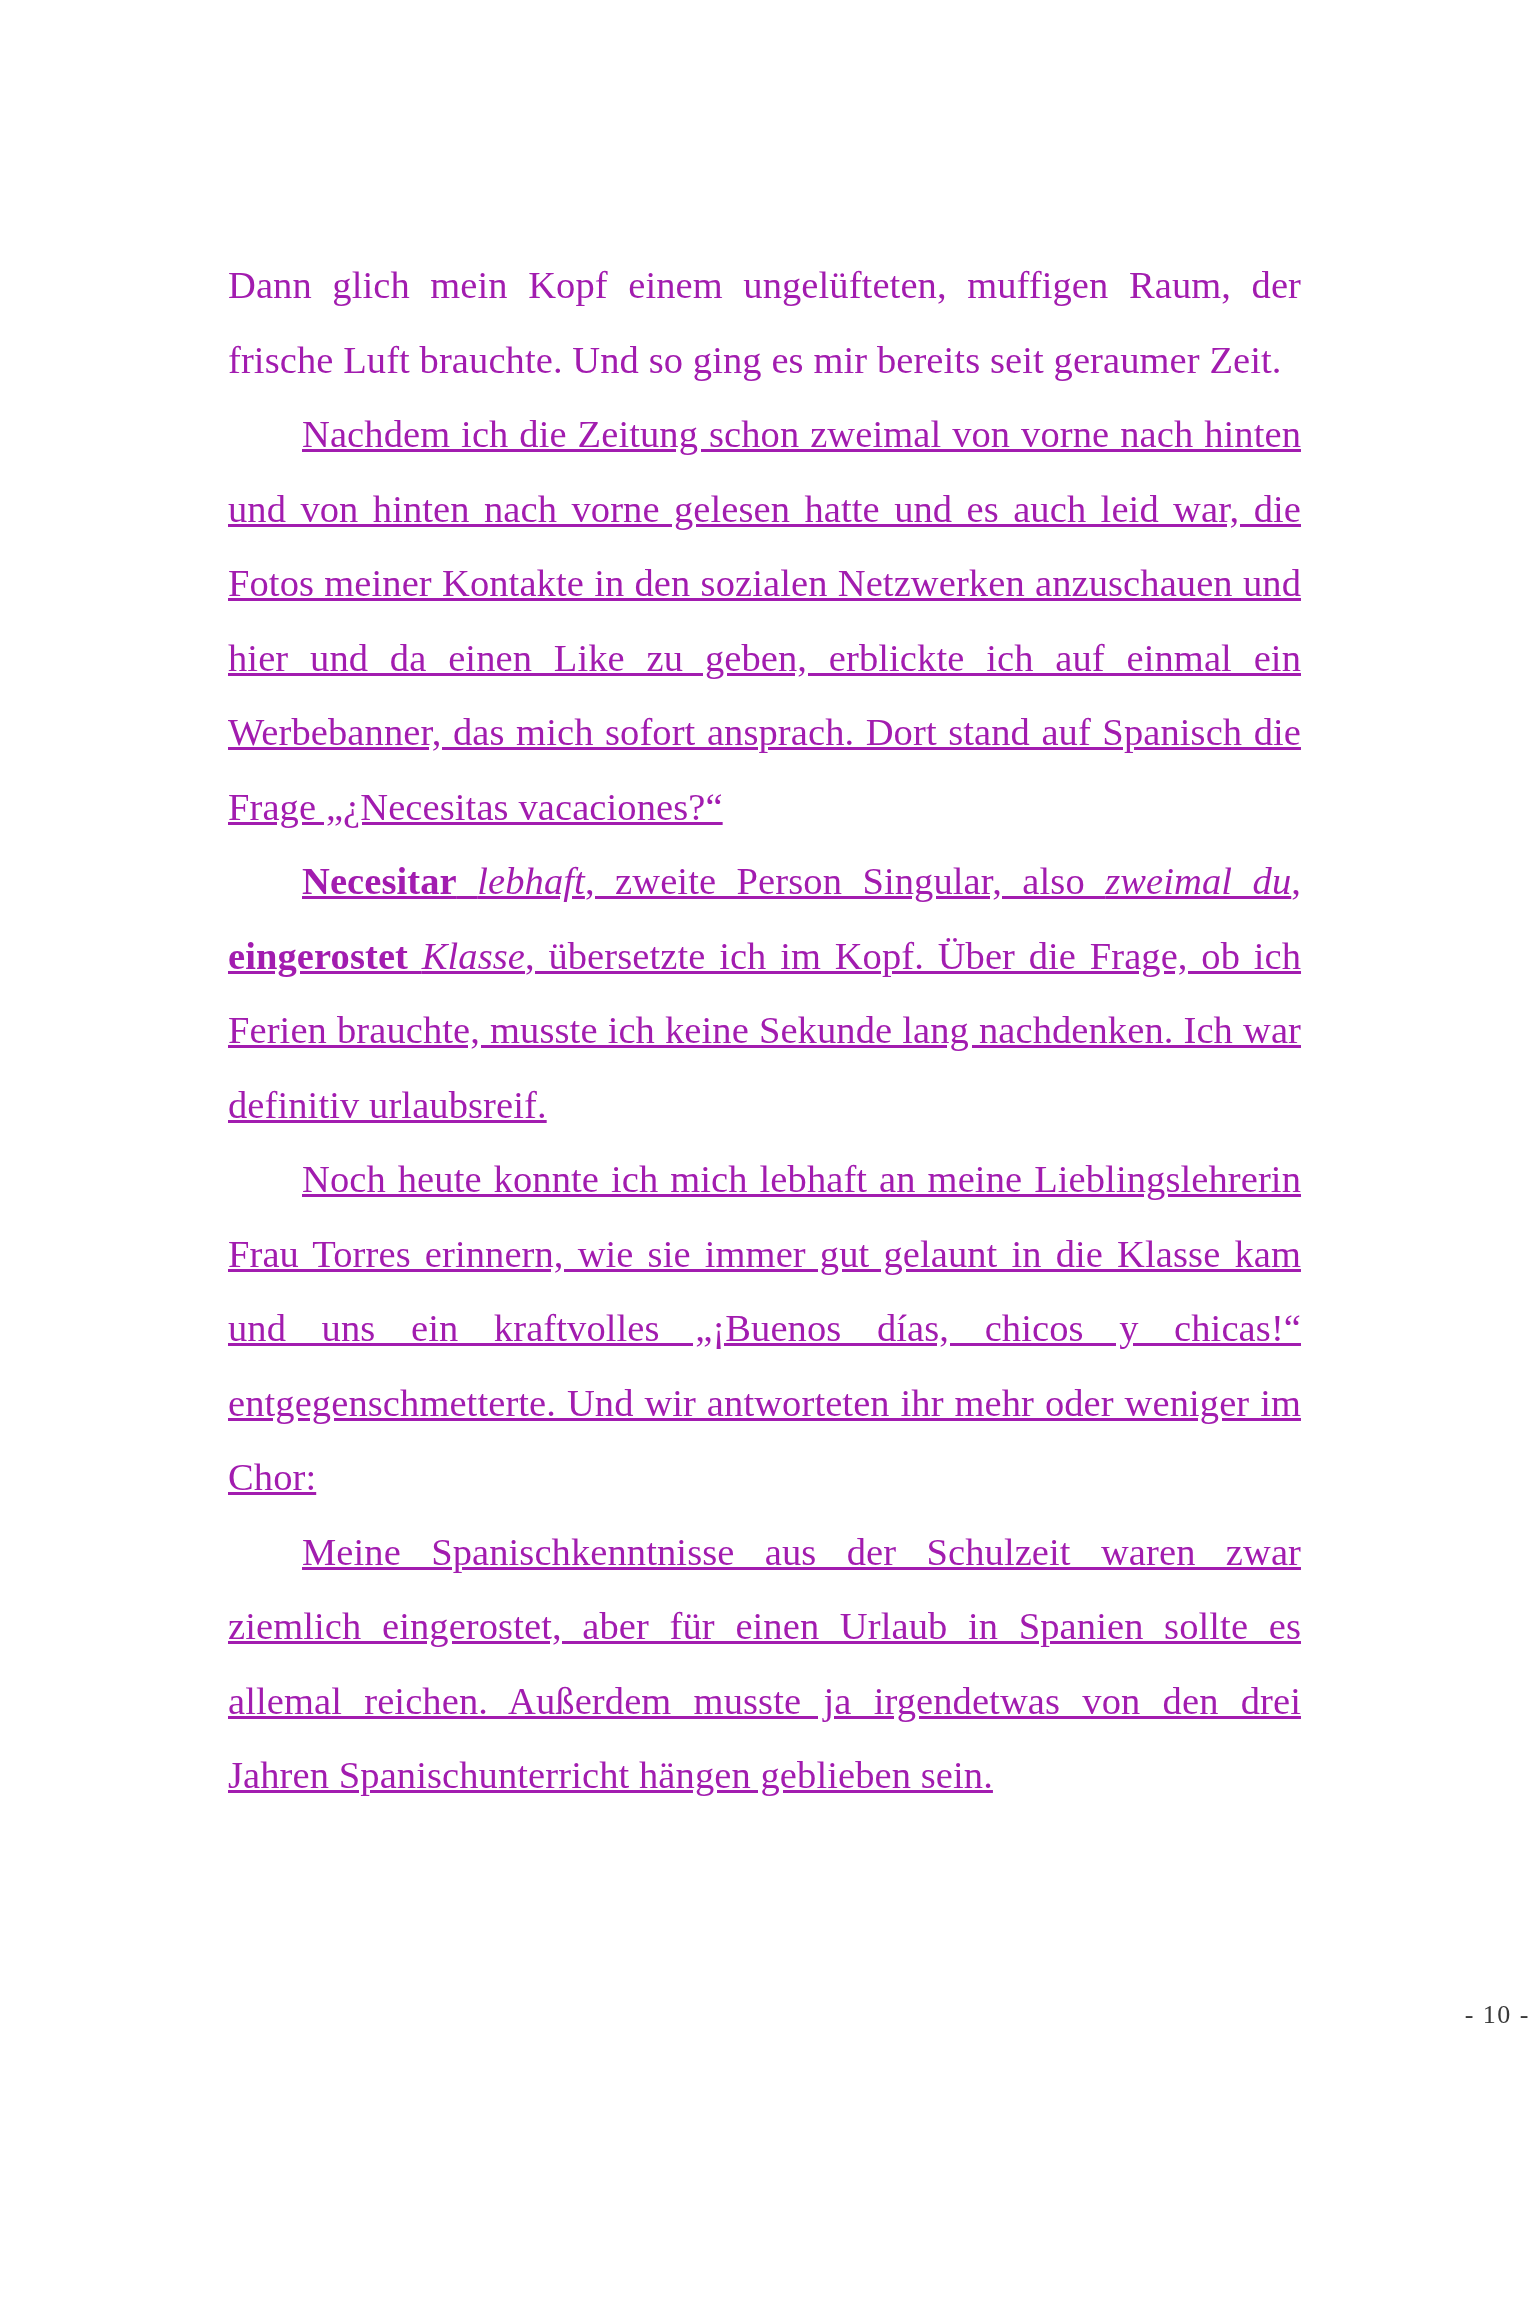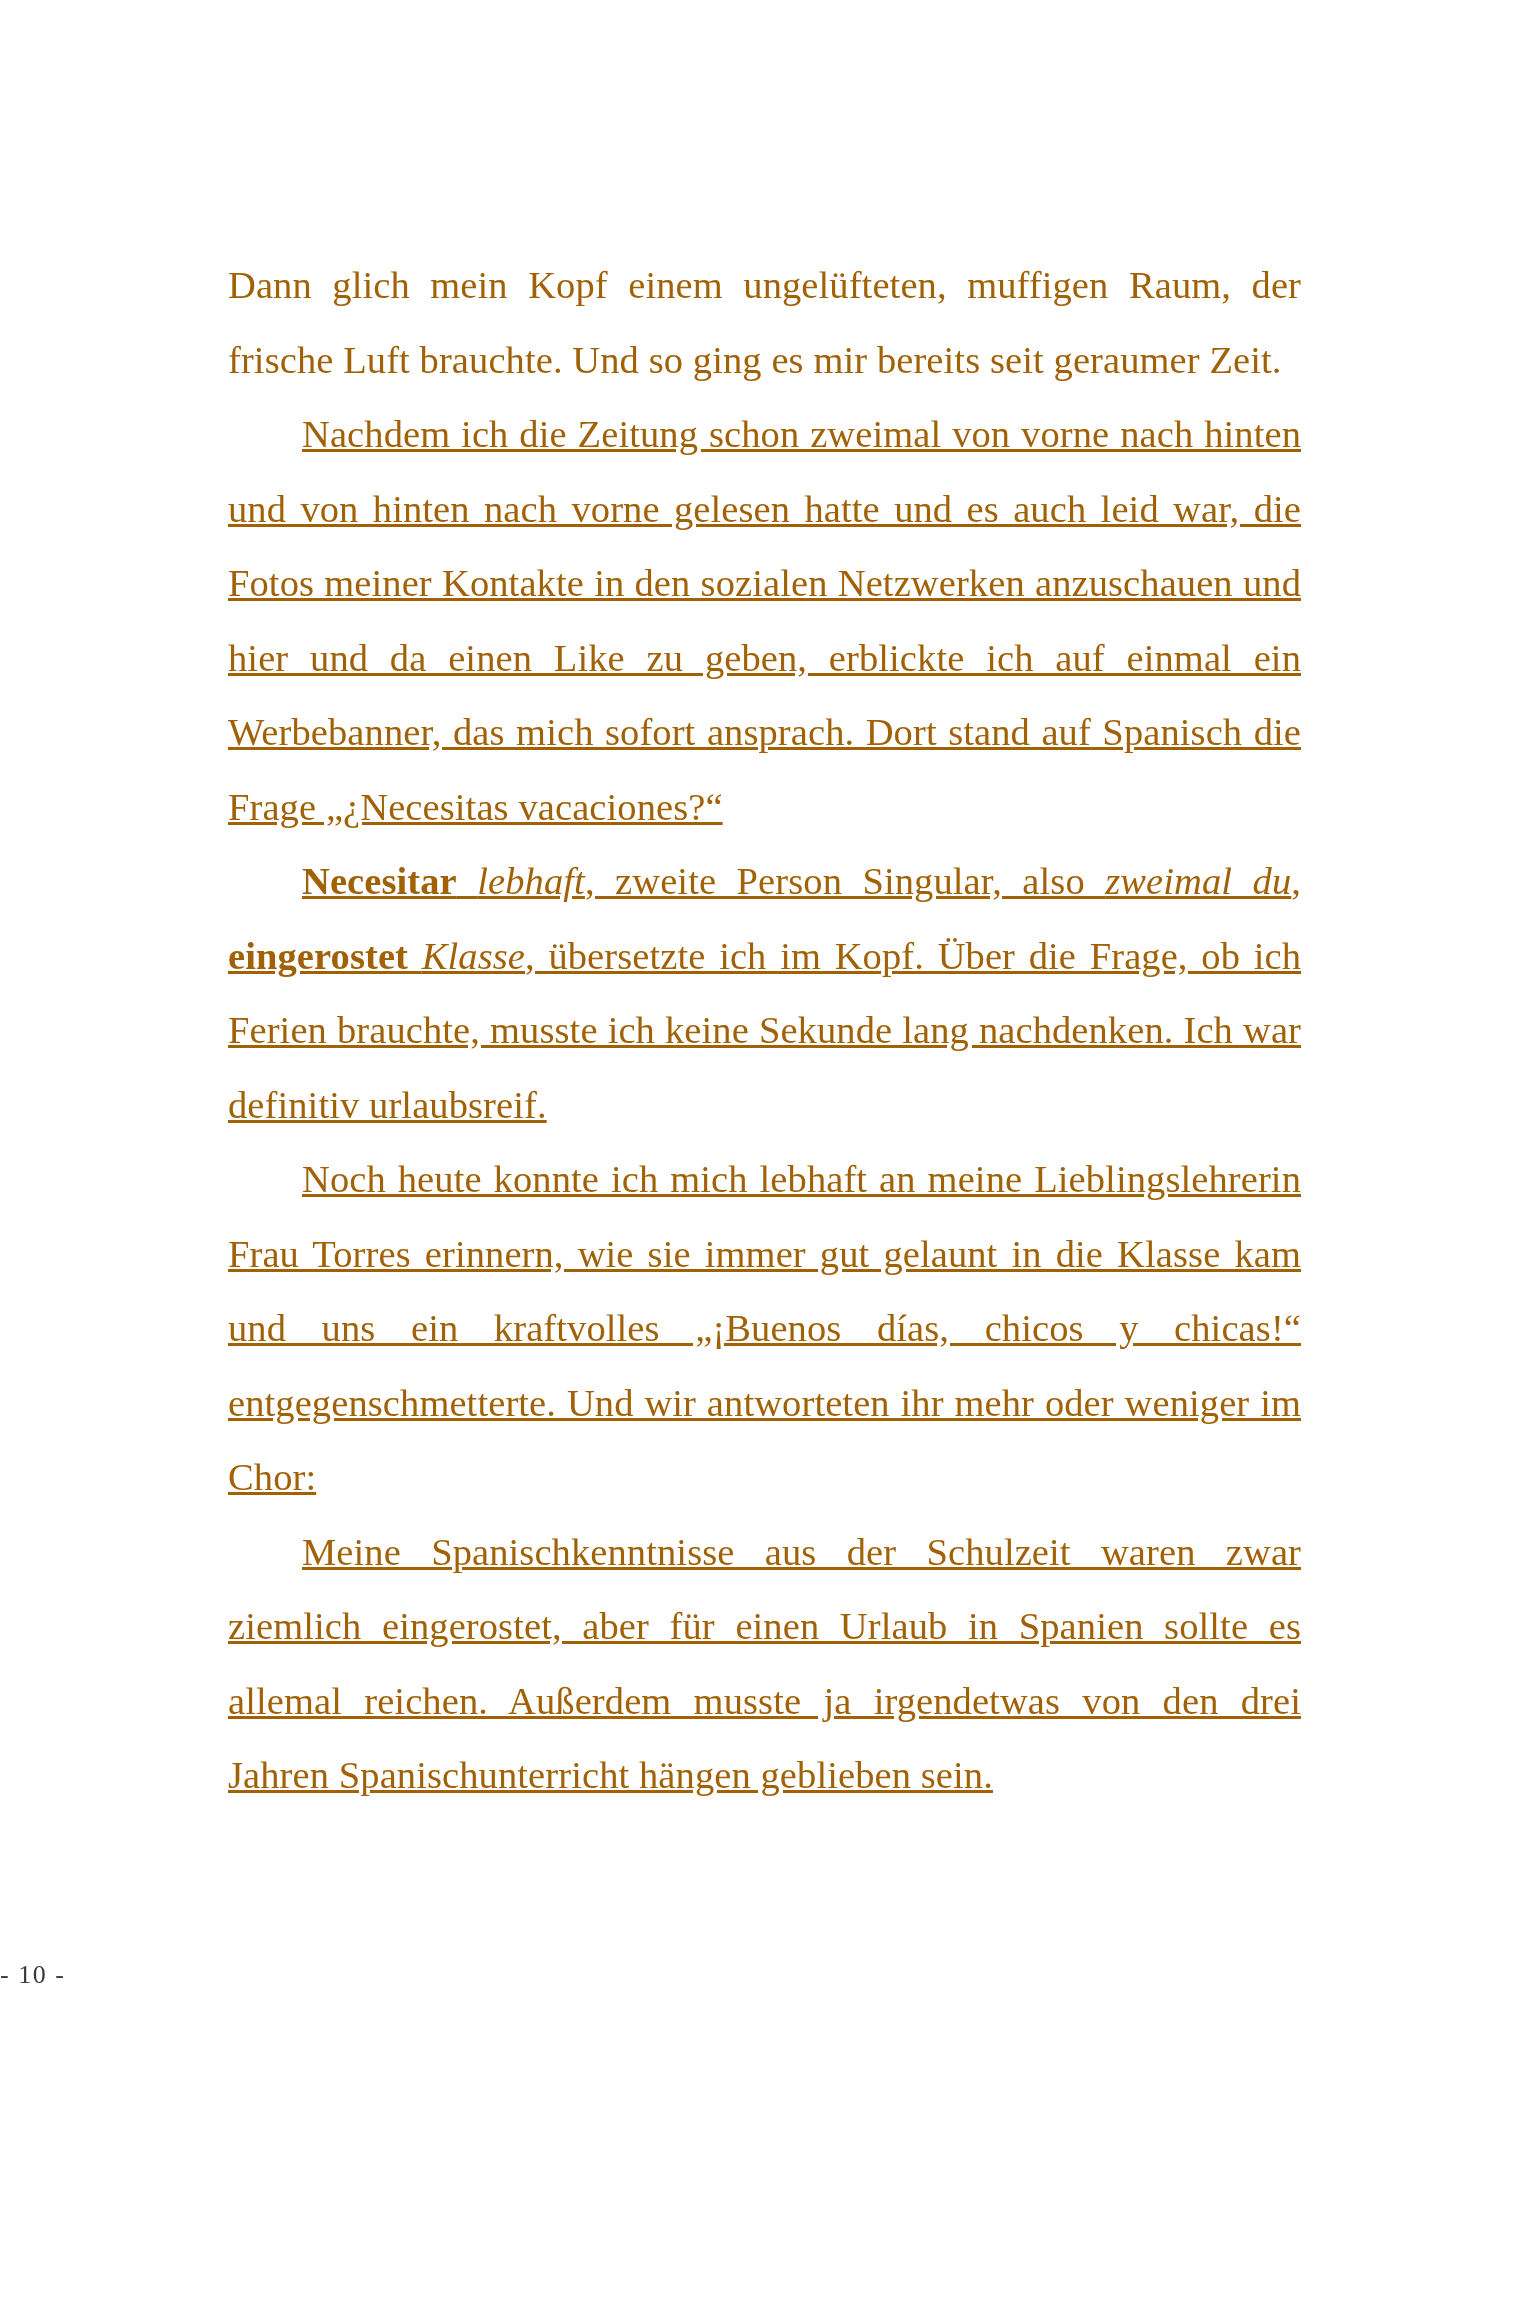--- a/index.html
+++ b/index.html
@@ -19,43 +19,43 @@
     position: absolute;
     left: 228px;
     top: 248px;
     width: 1073px;
   }
   .para {
     margin: 0;
     font-family: "Liberation Serif", "DejaVu Serif", serif;
     font-size: 38.5px;
     line-height: 74.5px;
-    color: #a16207;
+    color: #a21caf;
     text-align: justify;
     text-justify: inter-word;
     hyphens: manual;
     -webkit-hyphens: manual;
     letter-spacing: 0.1px;
   }
   .para.indented {
     text-indent: 74px;
     text-decoration: underline;
   }
   .para b {
     font-weight: 700;
   }
   .para i {
     font-style: italic;
   }
   .folio {
     position: absolute;
     left: 0;
-    top: 1960px;
+    top: 2000px;
     width: 1530px;
-    text-align: left;
+    text-align: right;
     font-family: "Liberation Serif", "DejaVu Serif", serif;
     font-size: 26px;
     color: #3a3a3a;
     letter-spacing: 1.5px;
   }
 </style>
 </head>
 <body>
 
 <div class="page">

